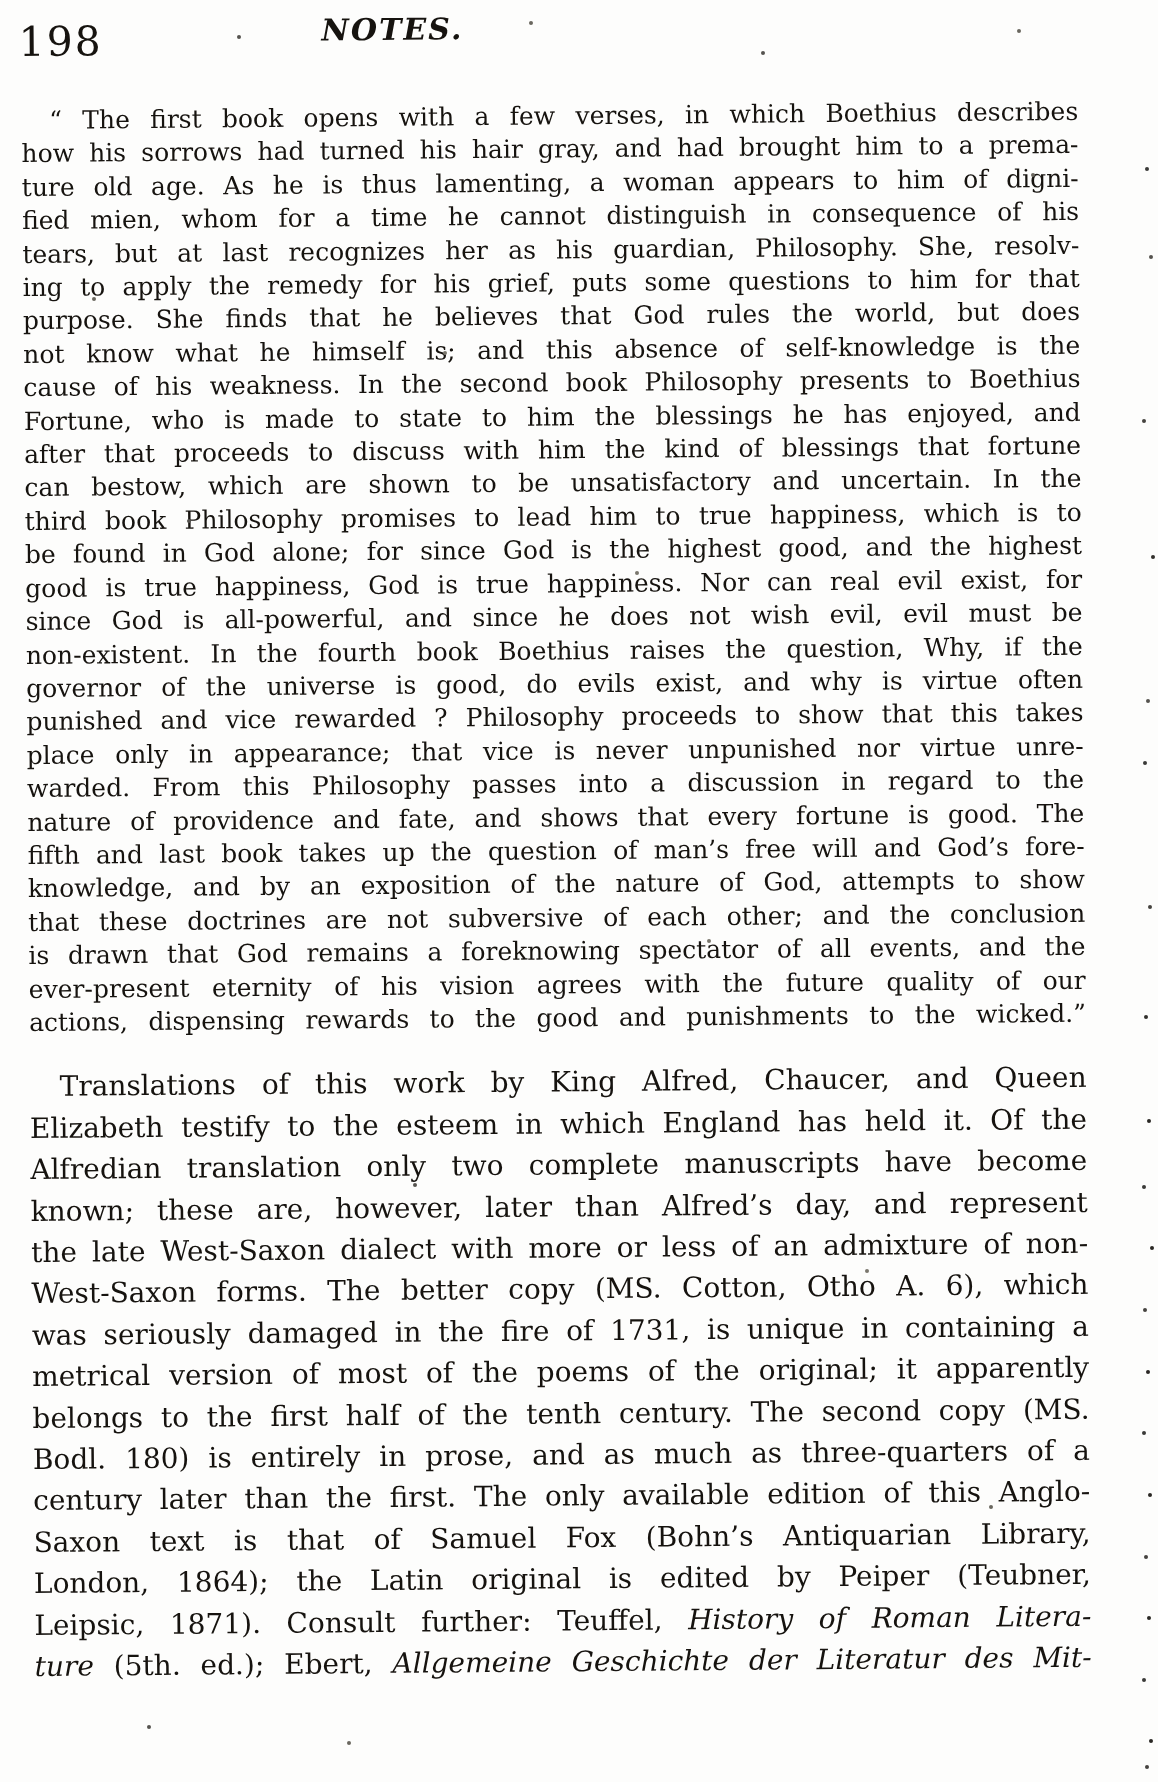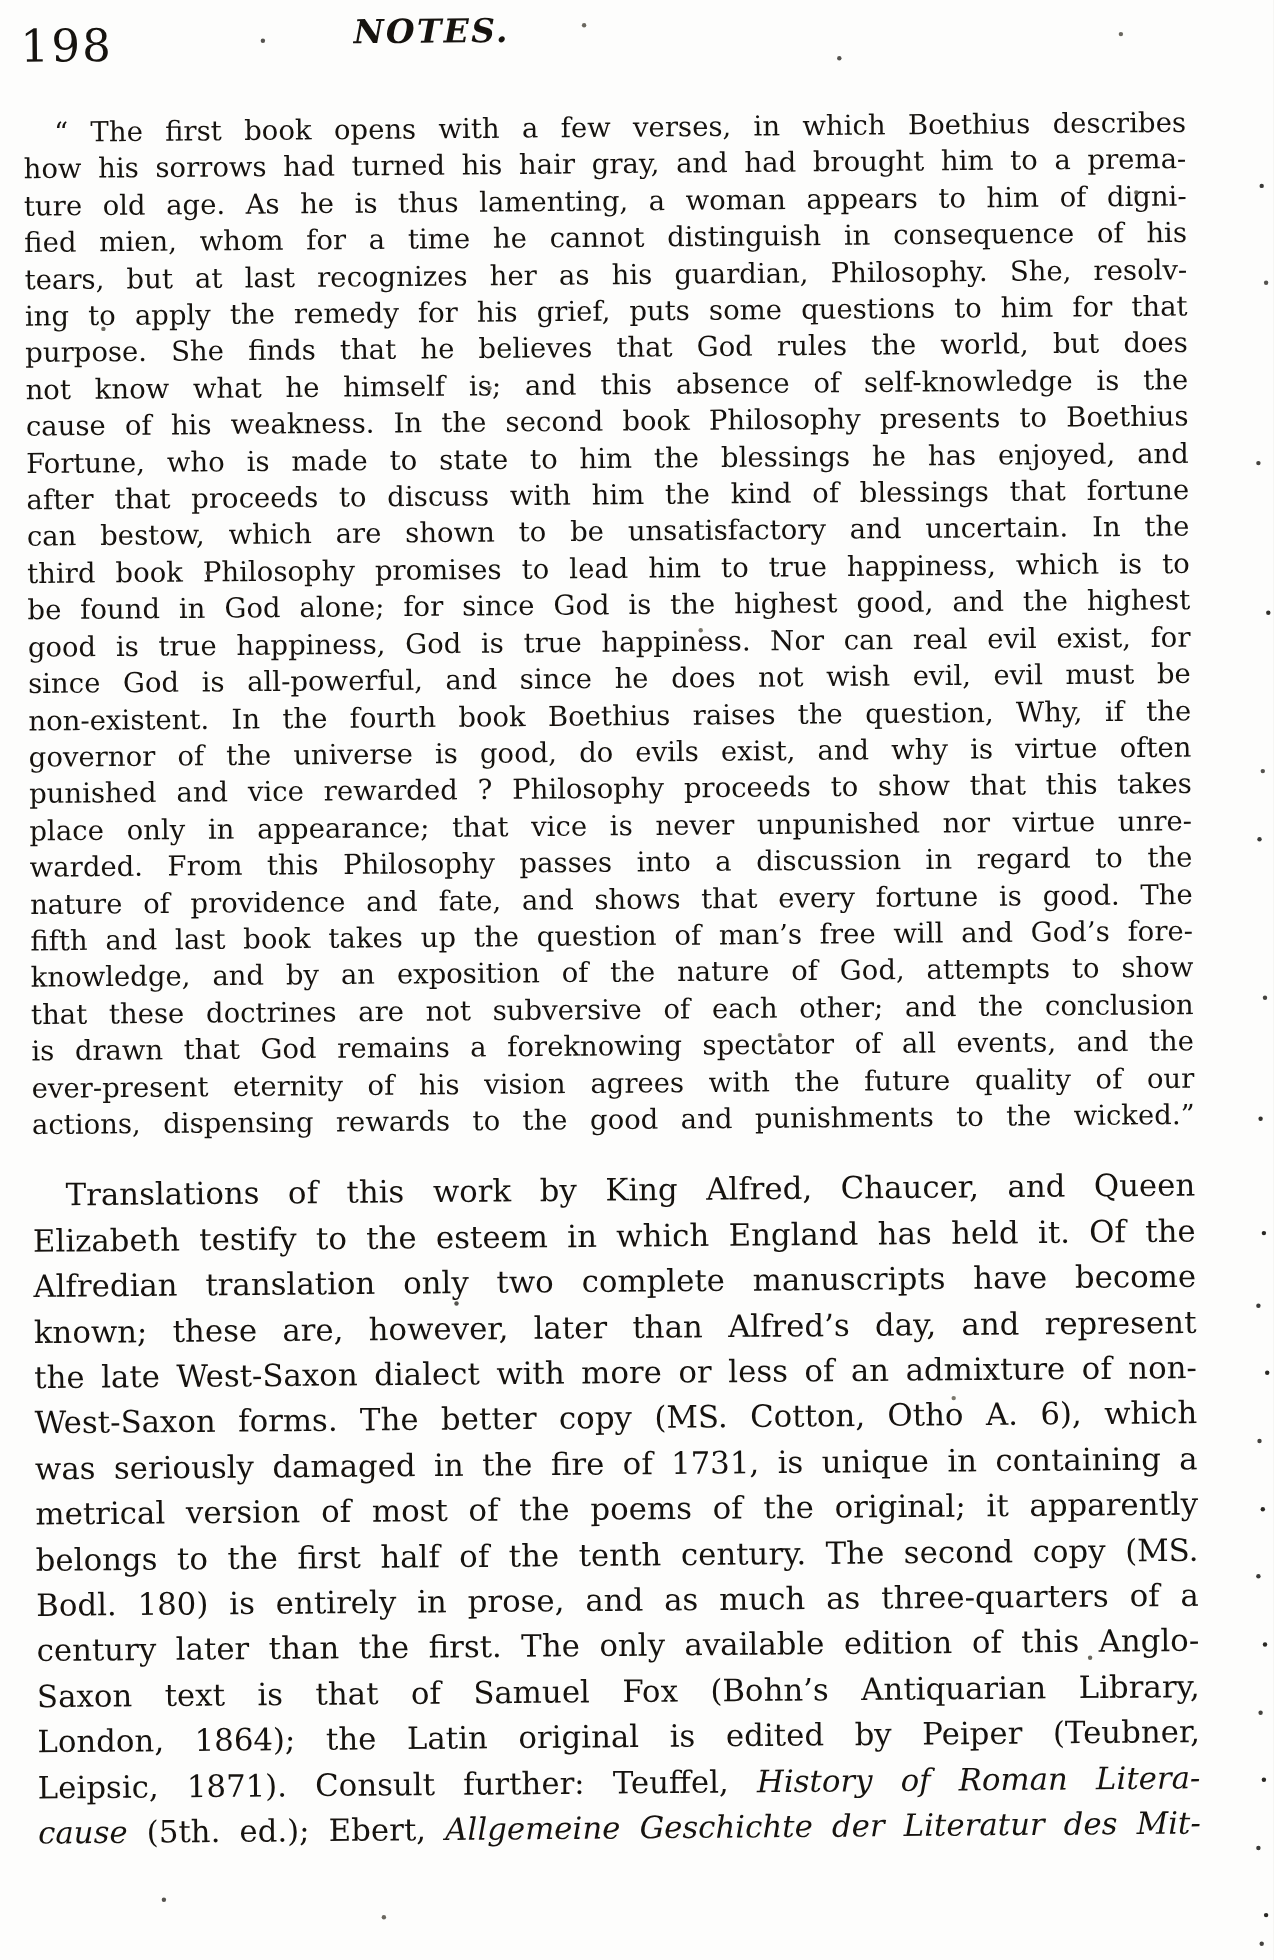--- a/index.html
+++ b/index.html
@@ -120,18 +120,18 @@
           <div class="line"><span>the late West-Saxon dialect with more or less of an admixture of non-</span></div>
           <div class="line"><span>West-Saxon forms.  The better copy (MS. Cotton, Otho A. 6), which</span></div>
           <div class="line"><span>was seriously damaged in the fire of 1731, is unique in containing a</span></div>
           <div class="line"><span>metrical version of most of the poems of the original; it apparently</span></div>
           <div class="line"><span>belongs to the first half of the tenth century.  The second copy (MS.</span></div>
           <div class="line"><span>Bodl. 180) is entirely in prose, and as much as three-quarters of a</span></div>
           <div class="line"><span>century later than the first.  The only available edition of this Anglo-</span></div>
           <div class="line"><span>Saxon text is that of Samuel Fox (Bohn’s Antiquarian Library,</span></div>
           <div class="line"><span>London, 1864); the Latin original is edited by Peiper (Teubner,</span></div>
           <div class="line"><span>Leipsic, 1871).  Consult further: Teuffel, </span><span class="it">History of Roman Litera-</span></div>
-          <div class="line"><span class="it">cause</span><span> (5th. ed.); Ebert, </span><span class="it">Allgemeine Geschichte der Literatur des Mit-</span></div>
+          <div class="line"><span class="it">ture</span><span> (5th. ed.); Ebert, </span><span class="it">Allgemeine Geschichte der Literatur des Mit-</span></div>
         </div>
       </div>
   </div>
   <div class="specks"></div>
 </div>
 
 </body></html>

